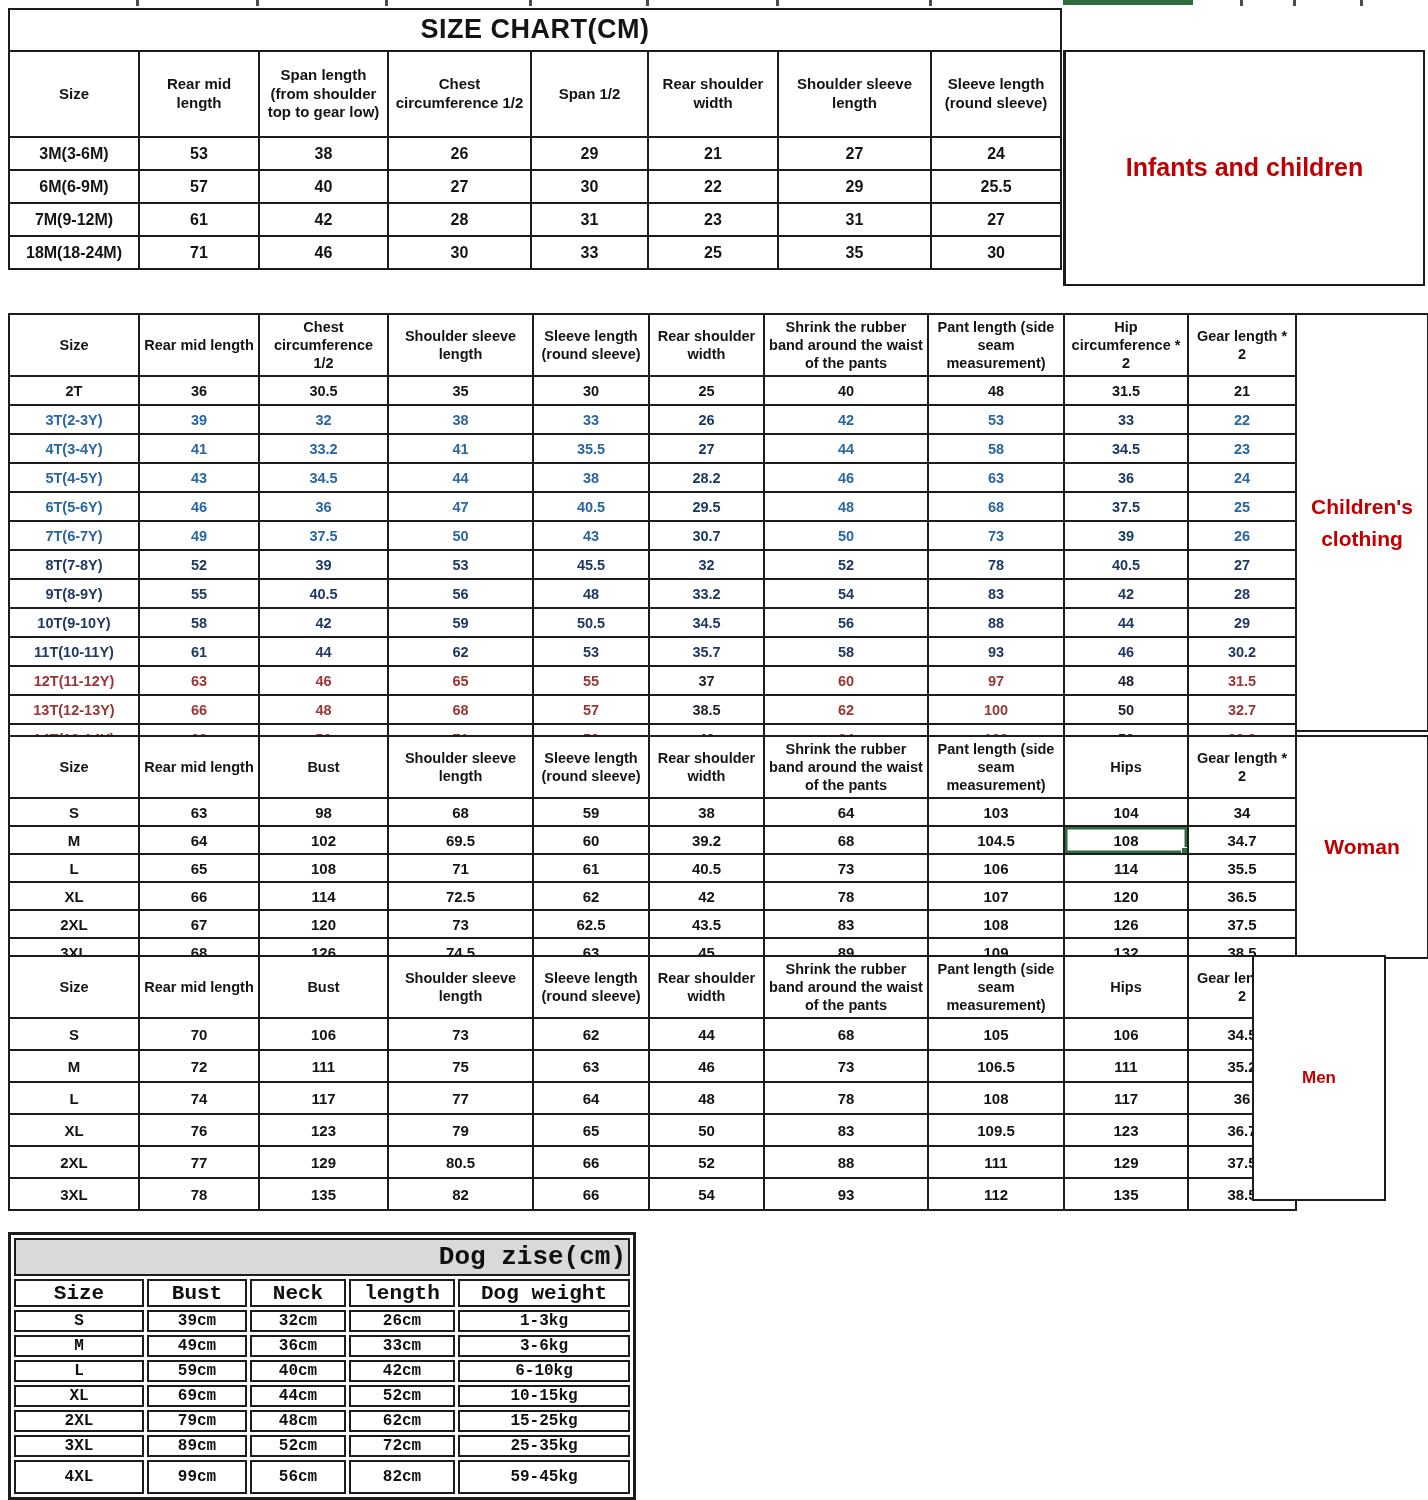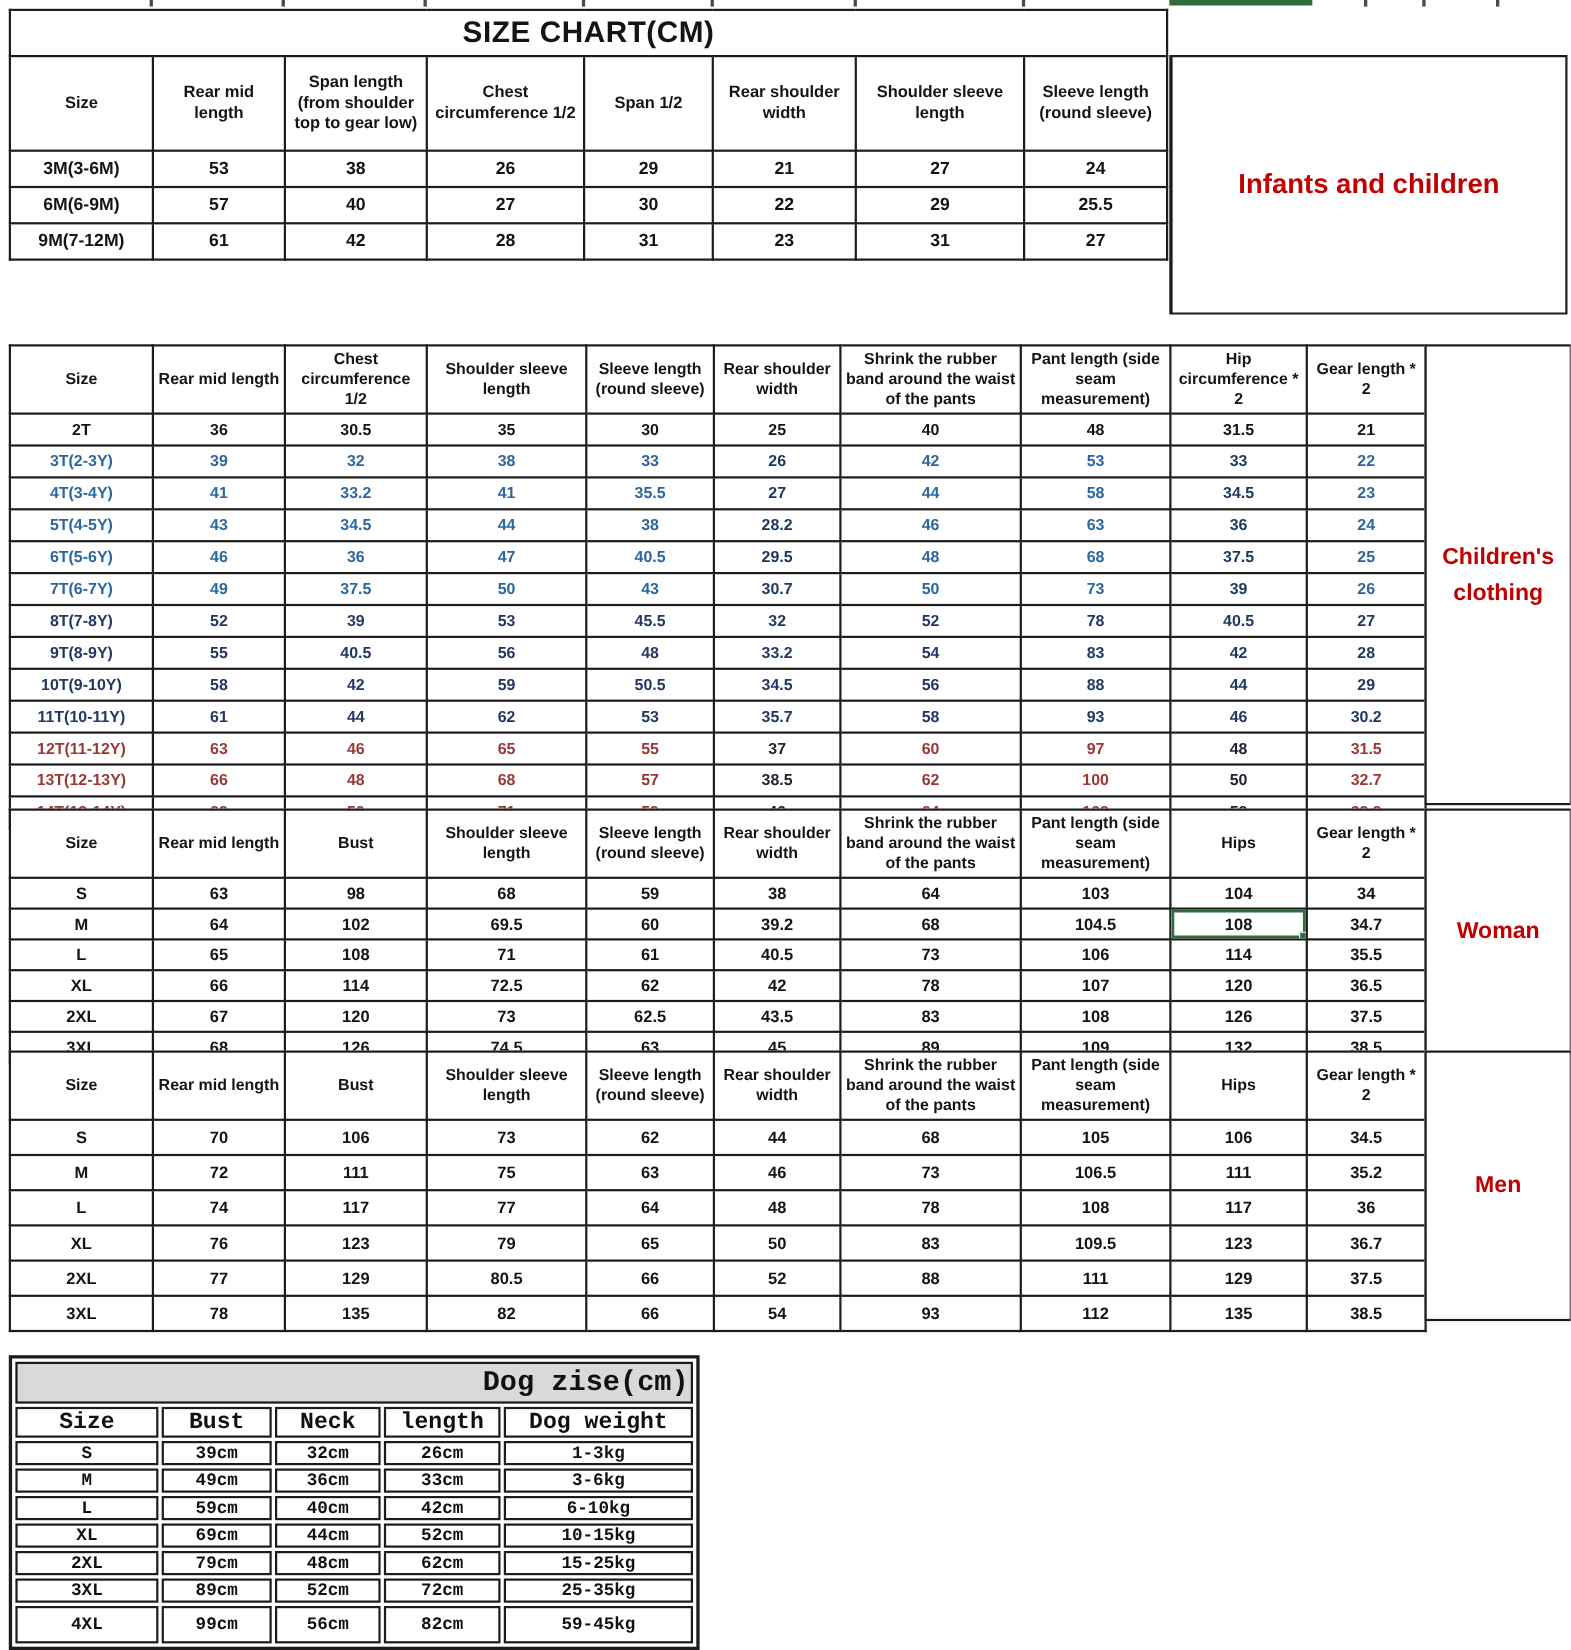--- a/index.html
+++ b/index.html
@@ -58,21 +58,21 @@
 
   
   .side-label{
     position:absolute;border:2px solid #1c1c1c;background:#fff;
     display:flex;align-items:center;justify-content:center;text-align:center;
     color:var(--label-red,#c00000);font-weight:bold;line-height:1.5;
   }
   .infants-label{left:1063px;top:50px;width:357px;height:232px;font-size:25px;border-left-width:3px;}
   .children-label{left:1295px;top:313px;width:130px;height:415px;font-size:21px;}
   .woman-label{left:1295px;top:735px;width:130px;height:220px;font-size:21px;}
-  .men-label{left:1295px;top:955px;width:130px;height:242px;font-size:21px;}
+  .men-label{left:1252px;top:955px;width:130px;height:242px;font-size:17px;}
 
   
   .dog{
     position:absolute;left:8px;top:1232px;width:628px;
     border-collapse:separate;border-spacing:3px;border:3px solid #1c1c1c;
     background:#fff;table-layout:fixed;
     font-family:"Liberation Mono", monospace;
   }
   .dog th,.dog td{
     border:2.5px solid #1c1c1c;text-align:center;vertical-align:middle;
@@ -141,28 +141,38 @@
           <td>6M(6-9M)</td>
           <td>57</td>
           <td>40</td>
           <td>27</td>
           <td>30</td>
           <td>22</td>
           <td>29</td>
           <td>25.5</td>
         </tr>
         <tr>
-          <td>9M(7-12M)</td>
+          <td>7M(9-12M)</td>
           <td>61</td>
           <td>42</td>
           <td>28</td>
           <td>31</td>
           <td>23</td>
           <td>31</td>
           <td>27</td>
+        </tr>
+        <tr>
+          <td>18M(18-24M)</td>
+          <td>71</td>
+          <td>46</td>
+          <td>30</td>
+          <td>33</td>
+          <td>25</td>
+          <td>35</td>
+          <td>30</td>
         </tr>
       </tbody>
   </table>
   <div class="side-label infants-label">Infants and children</div>
 
   <table class="tbl t2">
     <colgroup>
       <col style="width:130px">
         <col style="width:120px">
         <col style="width:129px">

